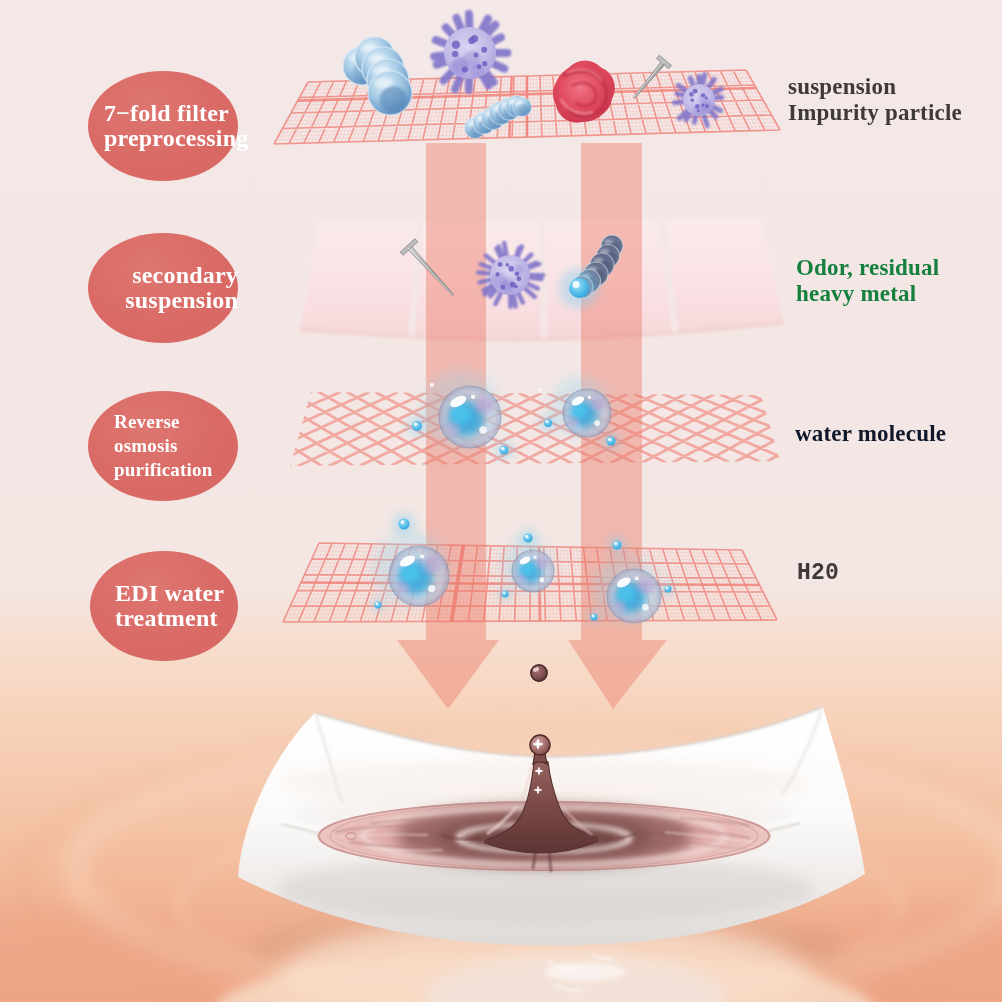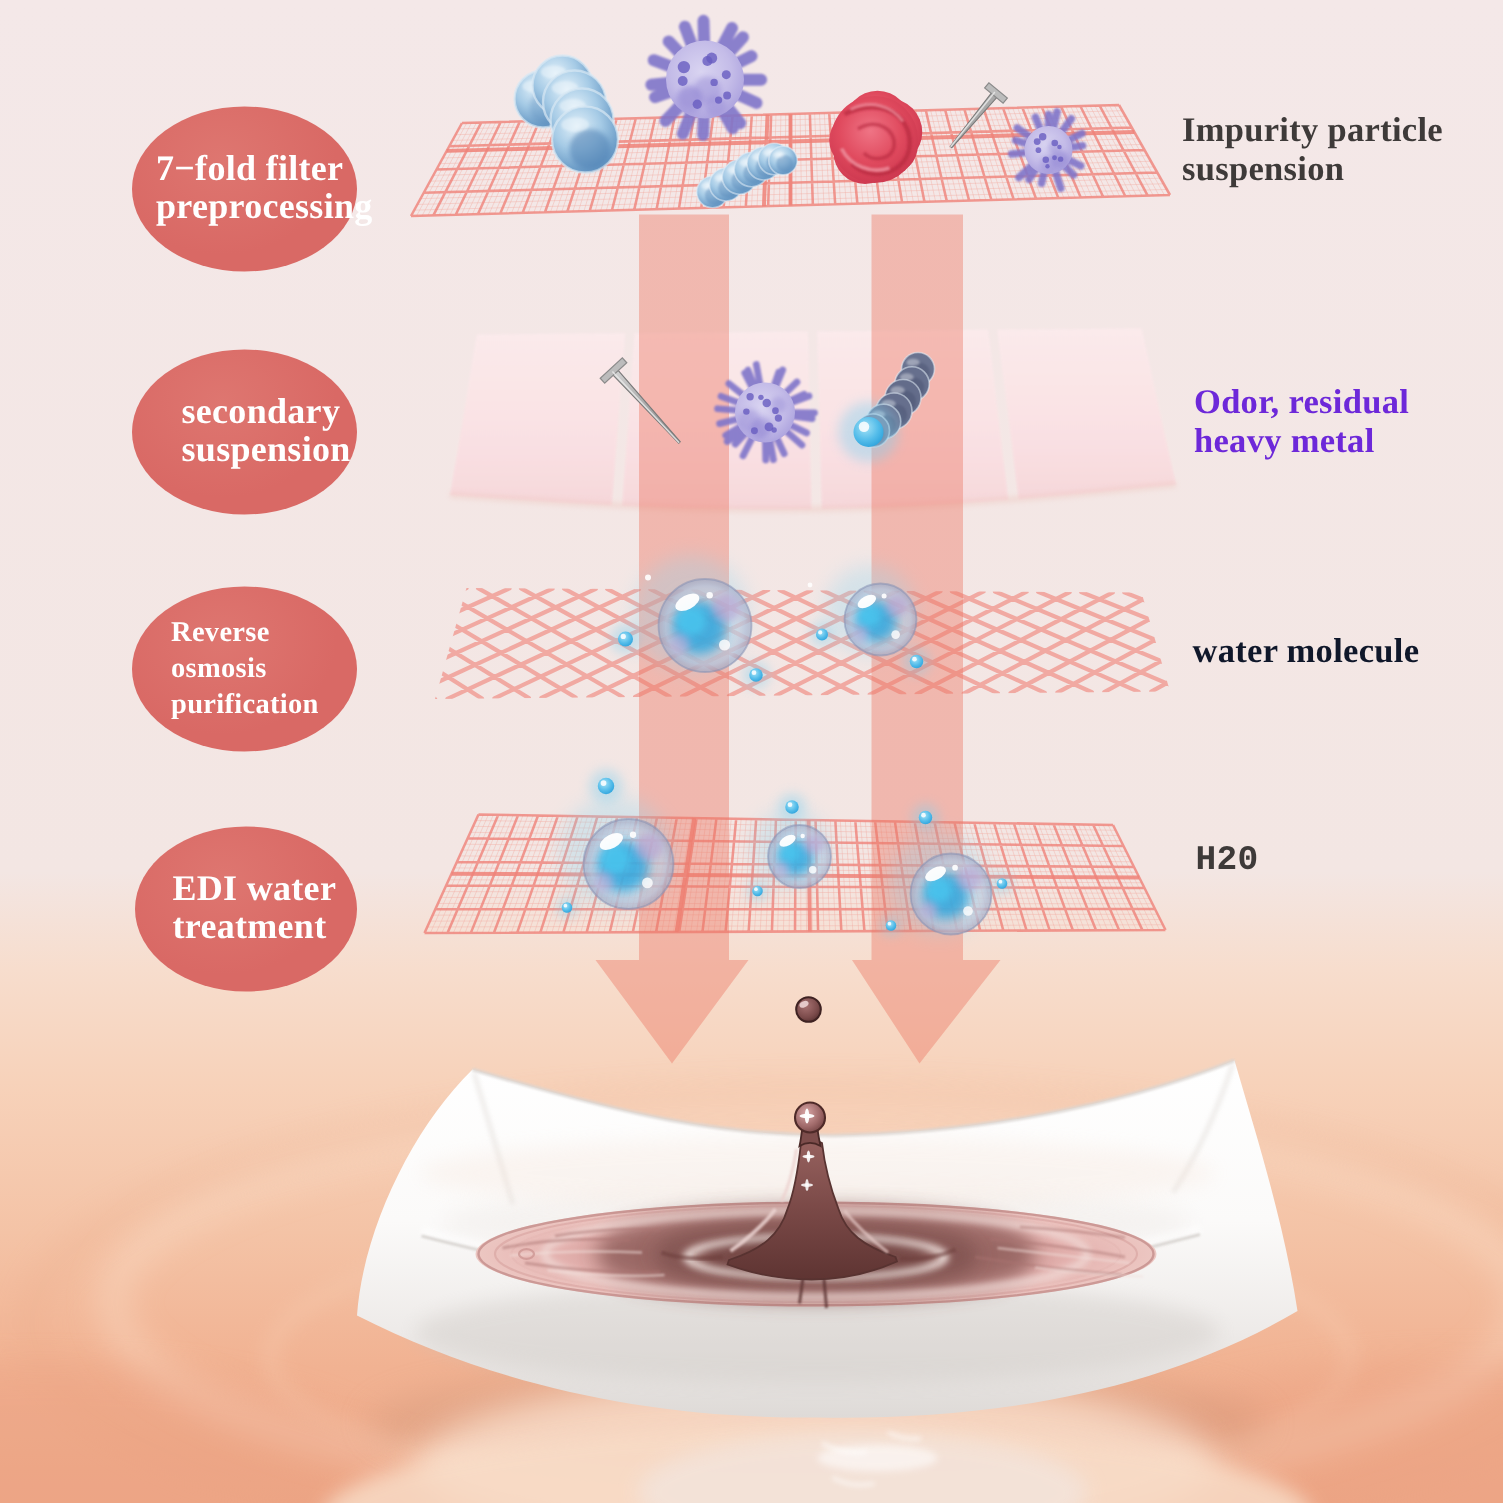--- a/index.html
+++ b/index.html
@@ -9,21 +9,21 @@
   }
   .scene{position:absolute;left:0;top:0;}
   .badge{
     position:absolute;border-radius:50%;
     display:flex;flex-direction:column;justify-content:center;
     color:#fff;font-weight:bold;font-size:24px;line-height:24.6px;
     letter-spacing:0.2px;
   }
   .badge-line{white-space:nowrap;}
   .b1{left:88px;top:71px;width:150px;height:110px;padding-left:16px;box-sizing:border-box;}
-  .b2{left:88px;top:233px;width:150px;height:110px;padding-left:33px;box-sizing:border-box;}
+  .b2{left:88px;top:233px;width:150px;height:110px;padding-left:33px;box-sizing:border-box;align-items:flex-end;}
   .b3{left:88px;top:391px;width:150px;height:110px;padding-left:26px;box-sizing:border-box;font-size:19px;line-height:24.2px;}
   .b4{left:90px;top:551px;width:148px;height:110px;padding-left:25px;box-sizing:border-box;}
   .layer-label{
     position:absolute;color:#3e3a39;font-weight:bold;
     font-size:23px;line-height:26px;letter-spacing:0.2px;
   }
   .l1{left:788px;top:74px;}
   .l2{left:796px;top:255px;}
   .l3{left:795px;top:421px;}
   .l4{left:797px;top:560px;font-family:Liberation Mono, monospace;}
@@ -516,24 +516,24 @@
     <div class="badge-line">purification</div>
   </div>
   <div class="badge b4" style="background: radial-gradient(at 40% 32%, rgb(222, 118, 112) 0%, rgb(217, 105, 101) 60%, rgb(217, 105, 101) 100%); color: rgb(255, 255, 255);">
     <div class="badge-line">EDI water</div>
     <div class="badge-line">treatment</div>
   </div>
 </div>
 
 <div>
   <div class="layer-label l1" style="color: rgb(62, 58, 57);">
+    <div>suspension</div>
     <div>Impurity particle</div>
-    <div>suspension</div>
-  </div>
-  <div class="layer-label l2" style="color: #6d28d9;">
+  </div>
+  <div class="layer-label l2" style="color: #15803d;">
     <div>Odor, residual</div>
     <div>heavy metal</div>
   </div>
   <div class="layer-label l3" style="color: #0f172a;">
     <div>water molecule</div>
   </div>
   <div class="layer-label l4" style="color: rgb(62, 58, 57);">
     <div>H20</div>
   </div>
 </div>

